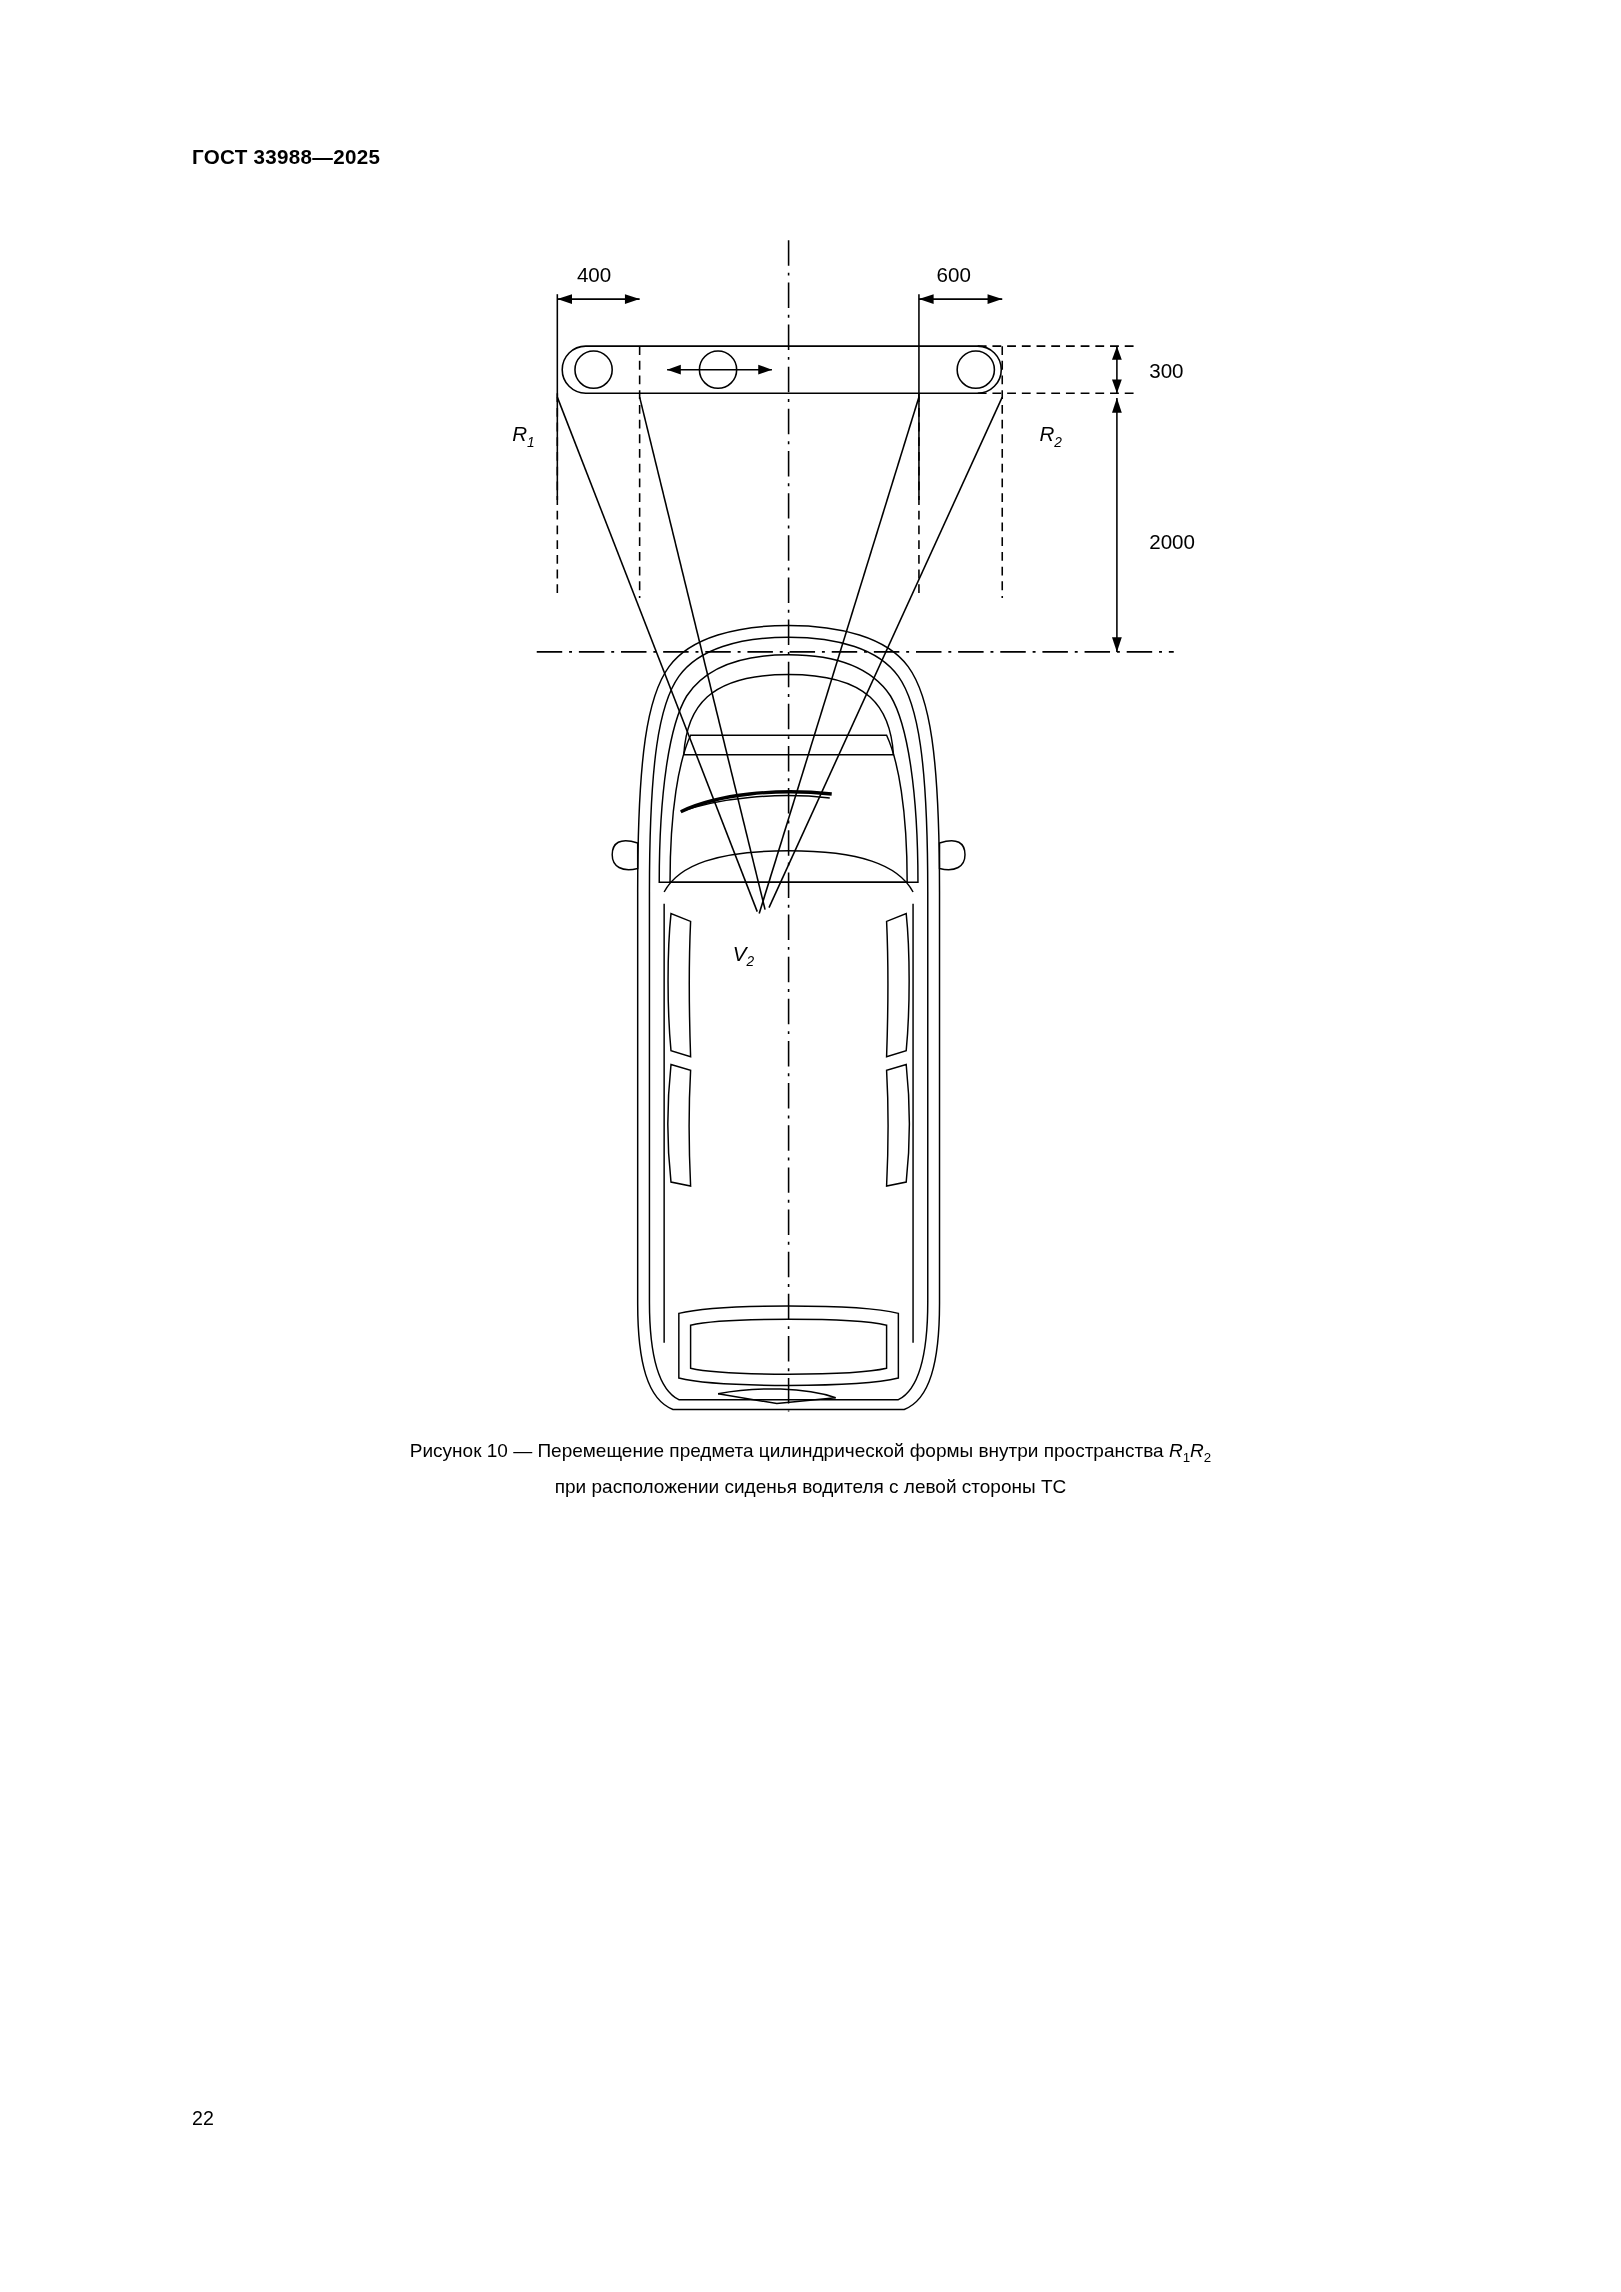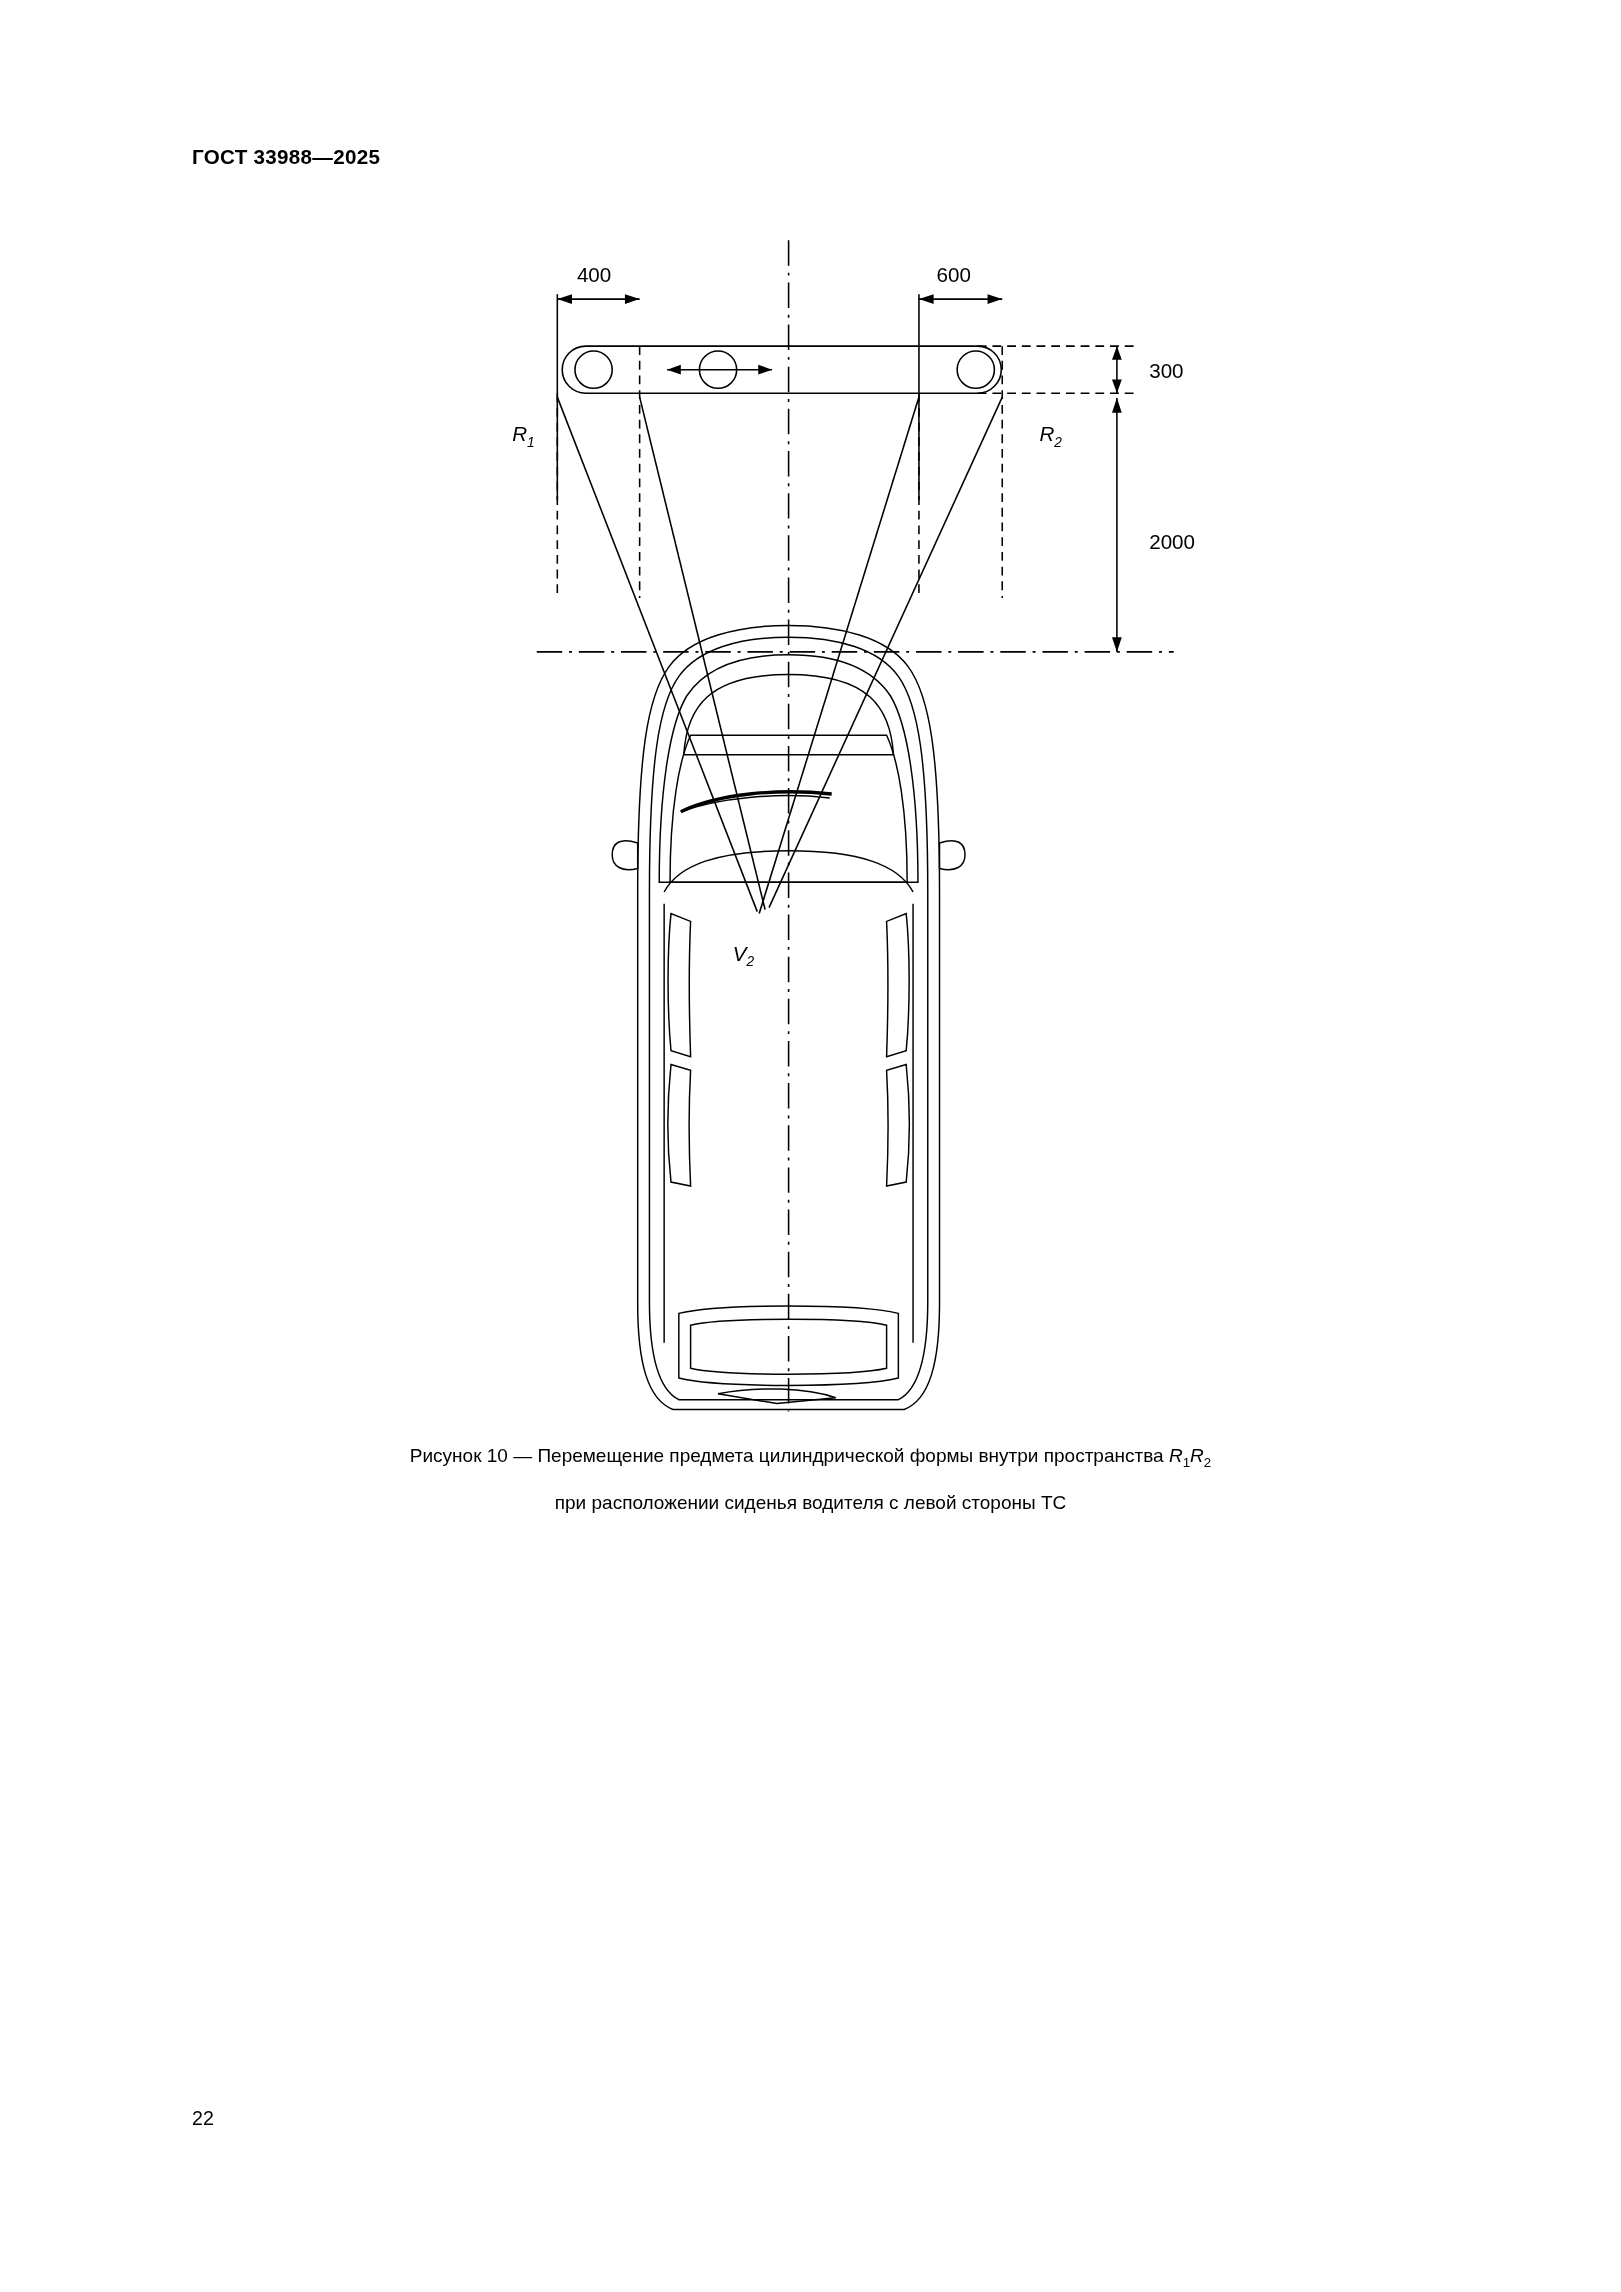--- a/index.html
+++ b/index.html
@@ -37,21 +37,21 @@
     height: 1225px;
     padding-left: 32px;
   }
   .caption {
     position: absolute;
     left: 0;
     top: 1436px;
     width: 1621px;
     text-align: center;
     font-size: 19px;
-    line-height: 40px;
+    line-height: 29px;
   }
   .caption .ln2 { display: block; }
   .page-number {
     position: absolute;
     left: 192px;
     top: 2107px;
     font-size: 19.6px;
     text-align: right;
   }
   sub { font-size: 70%; }

